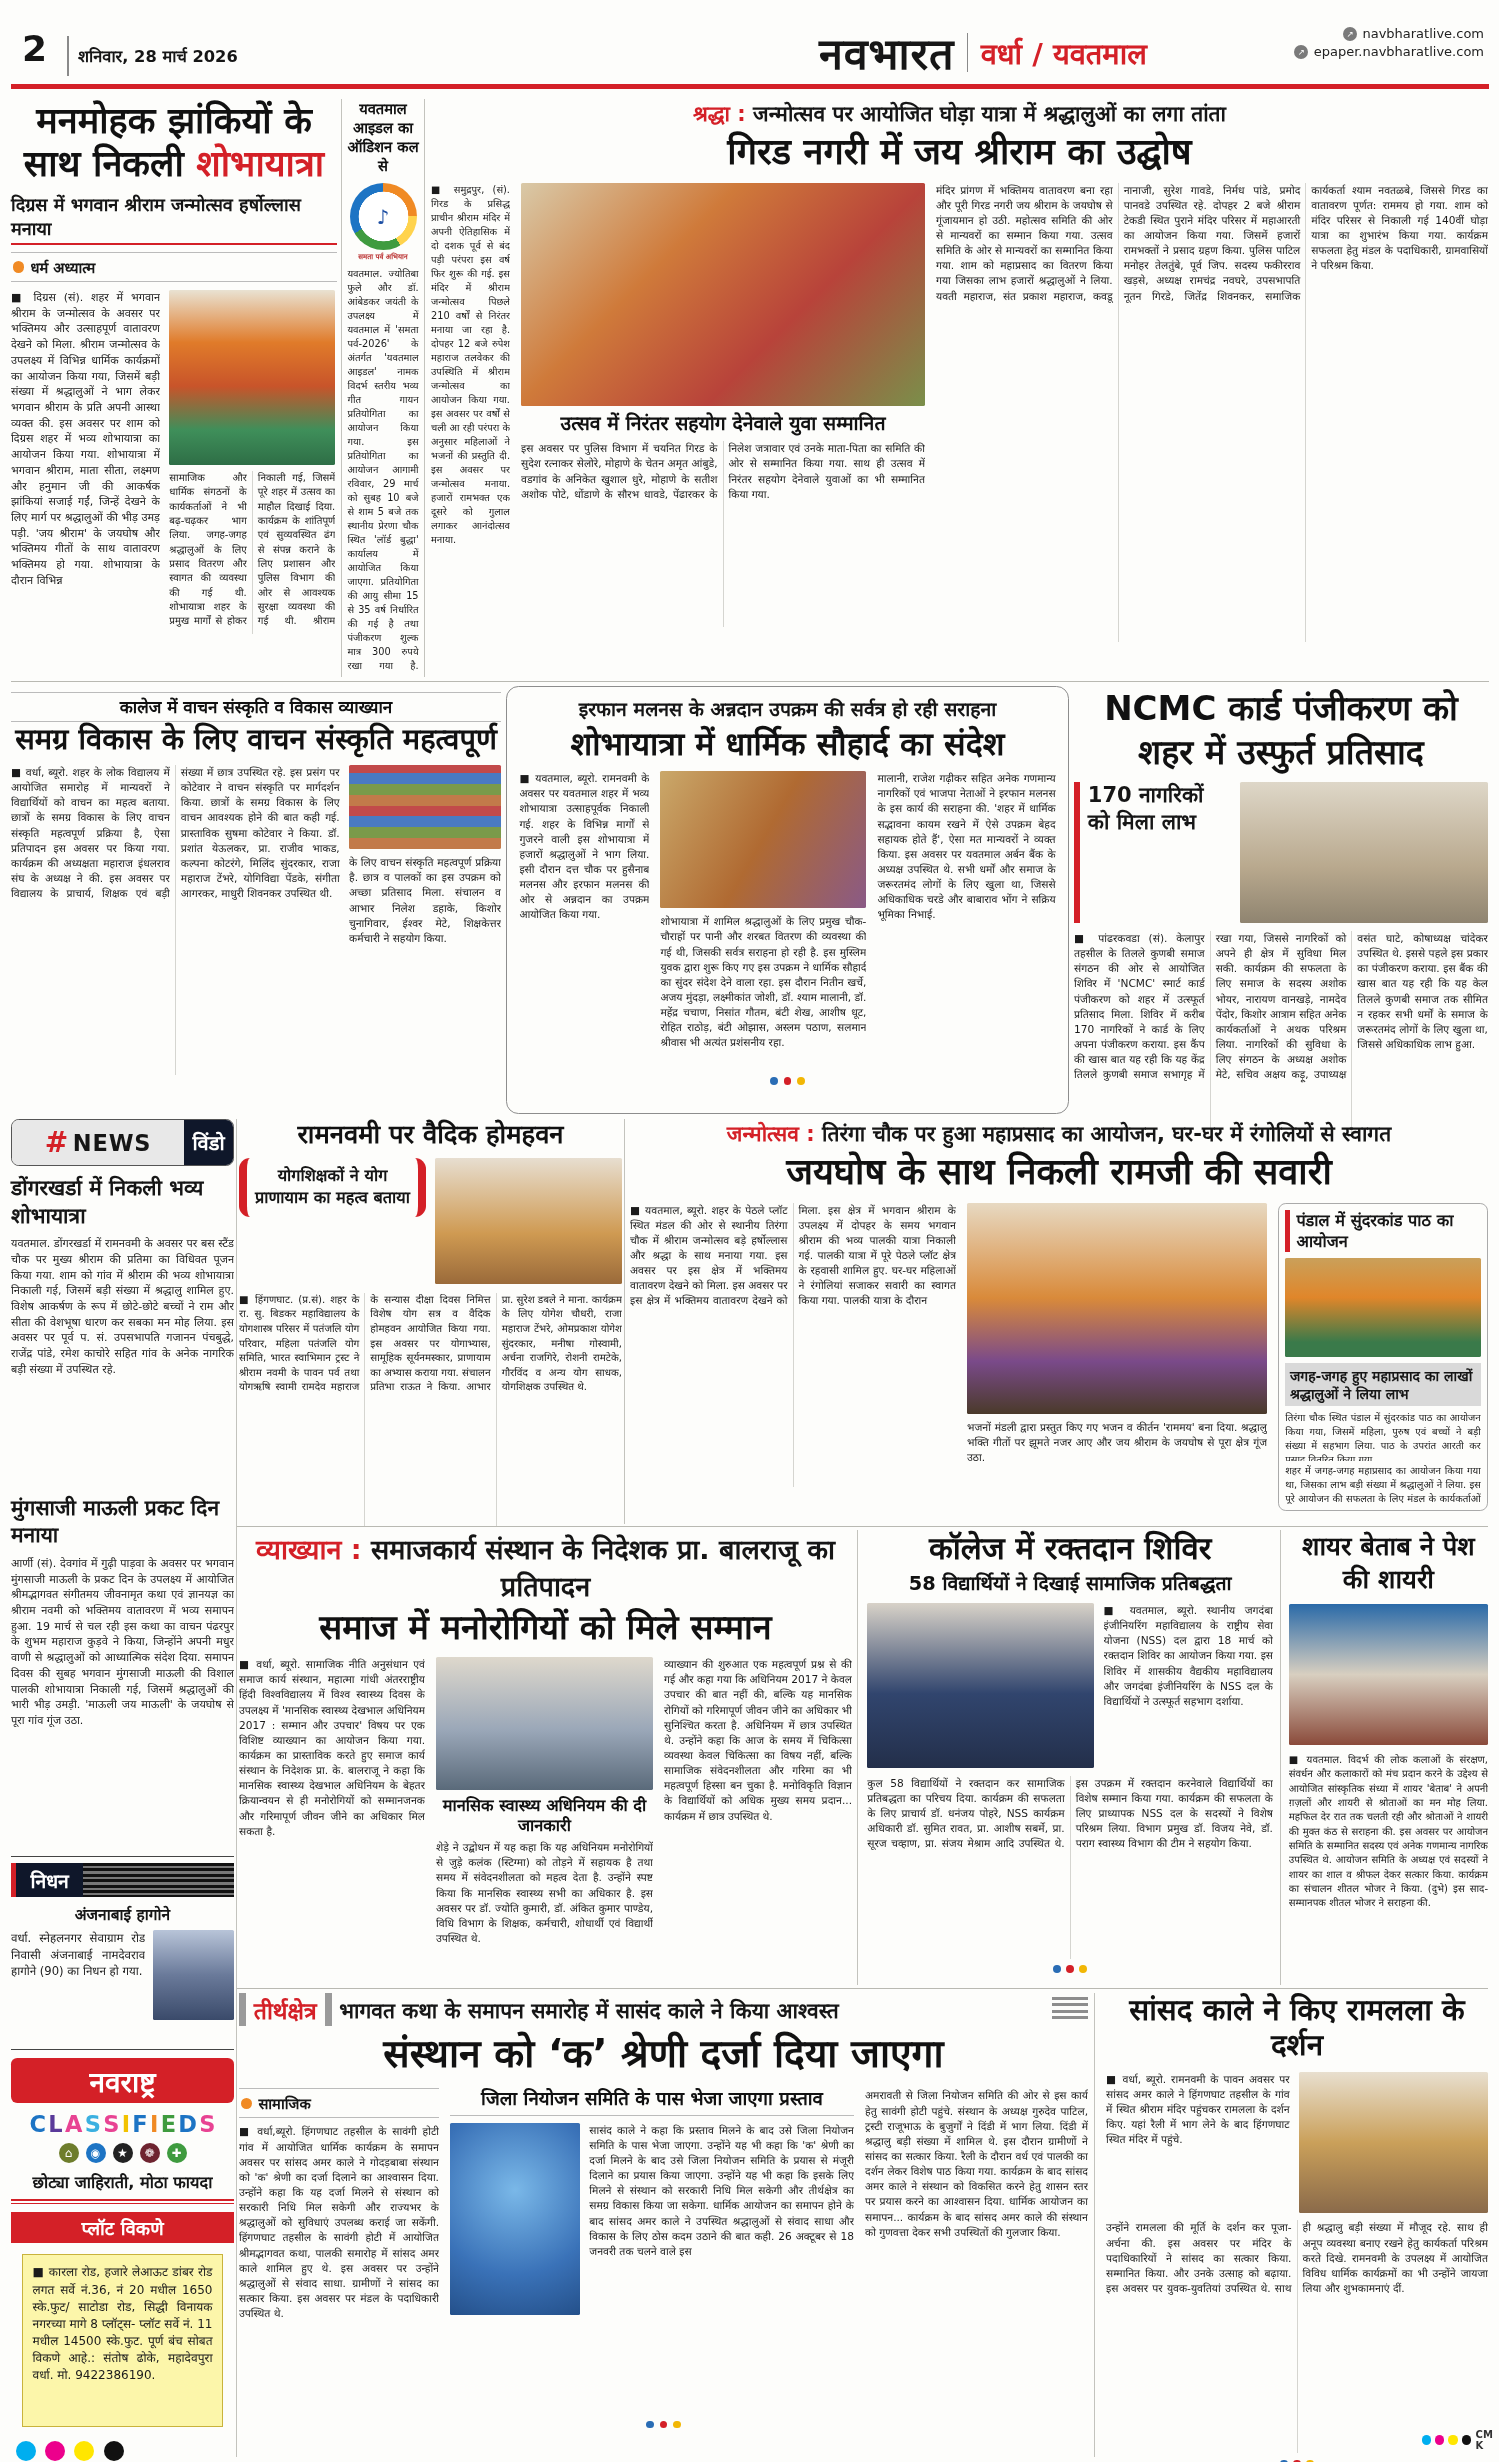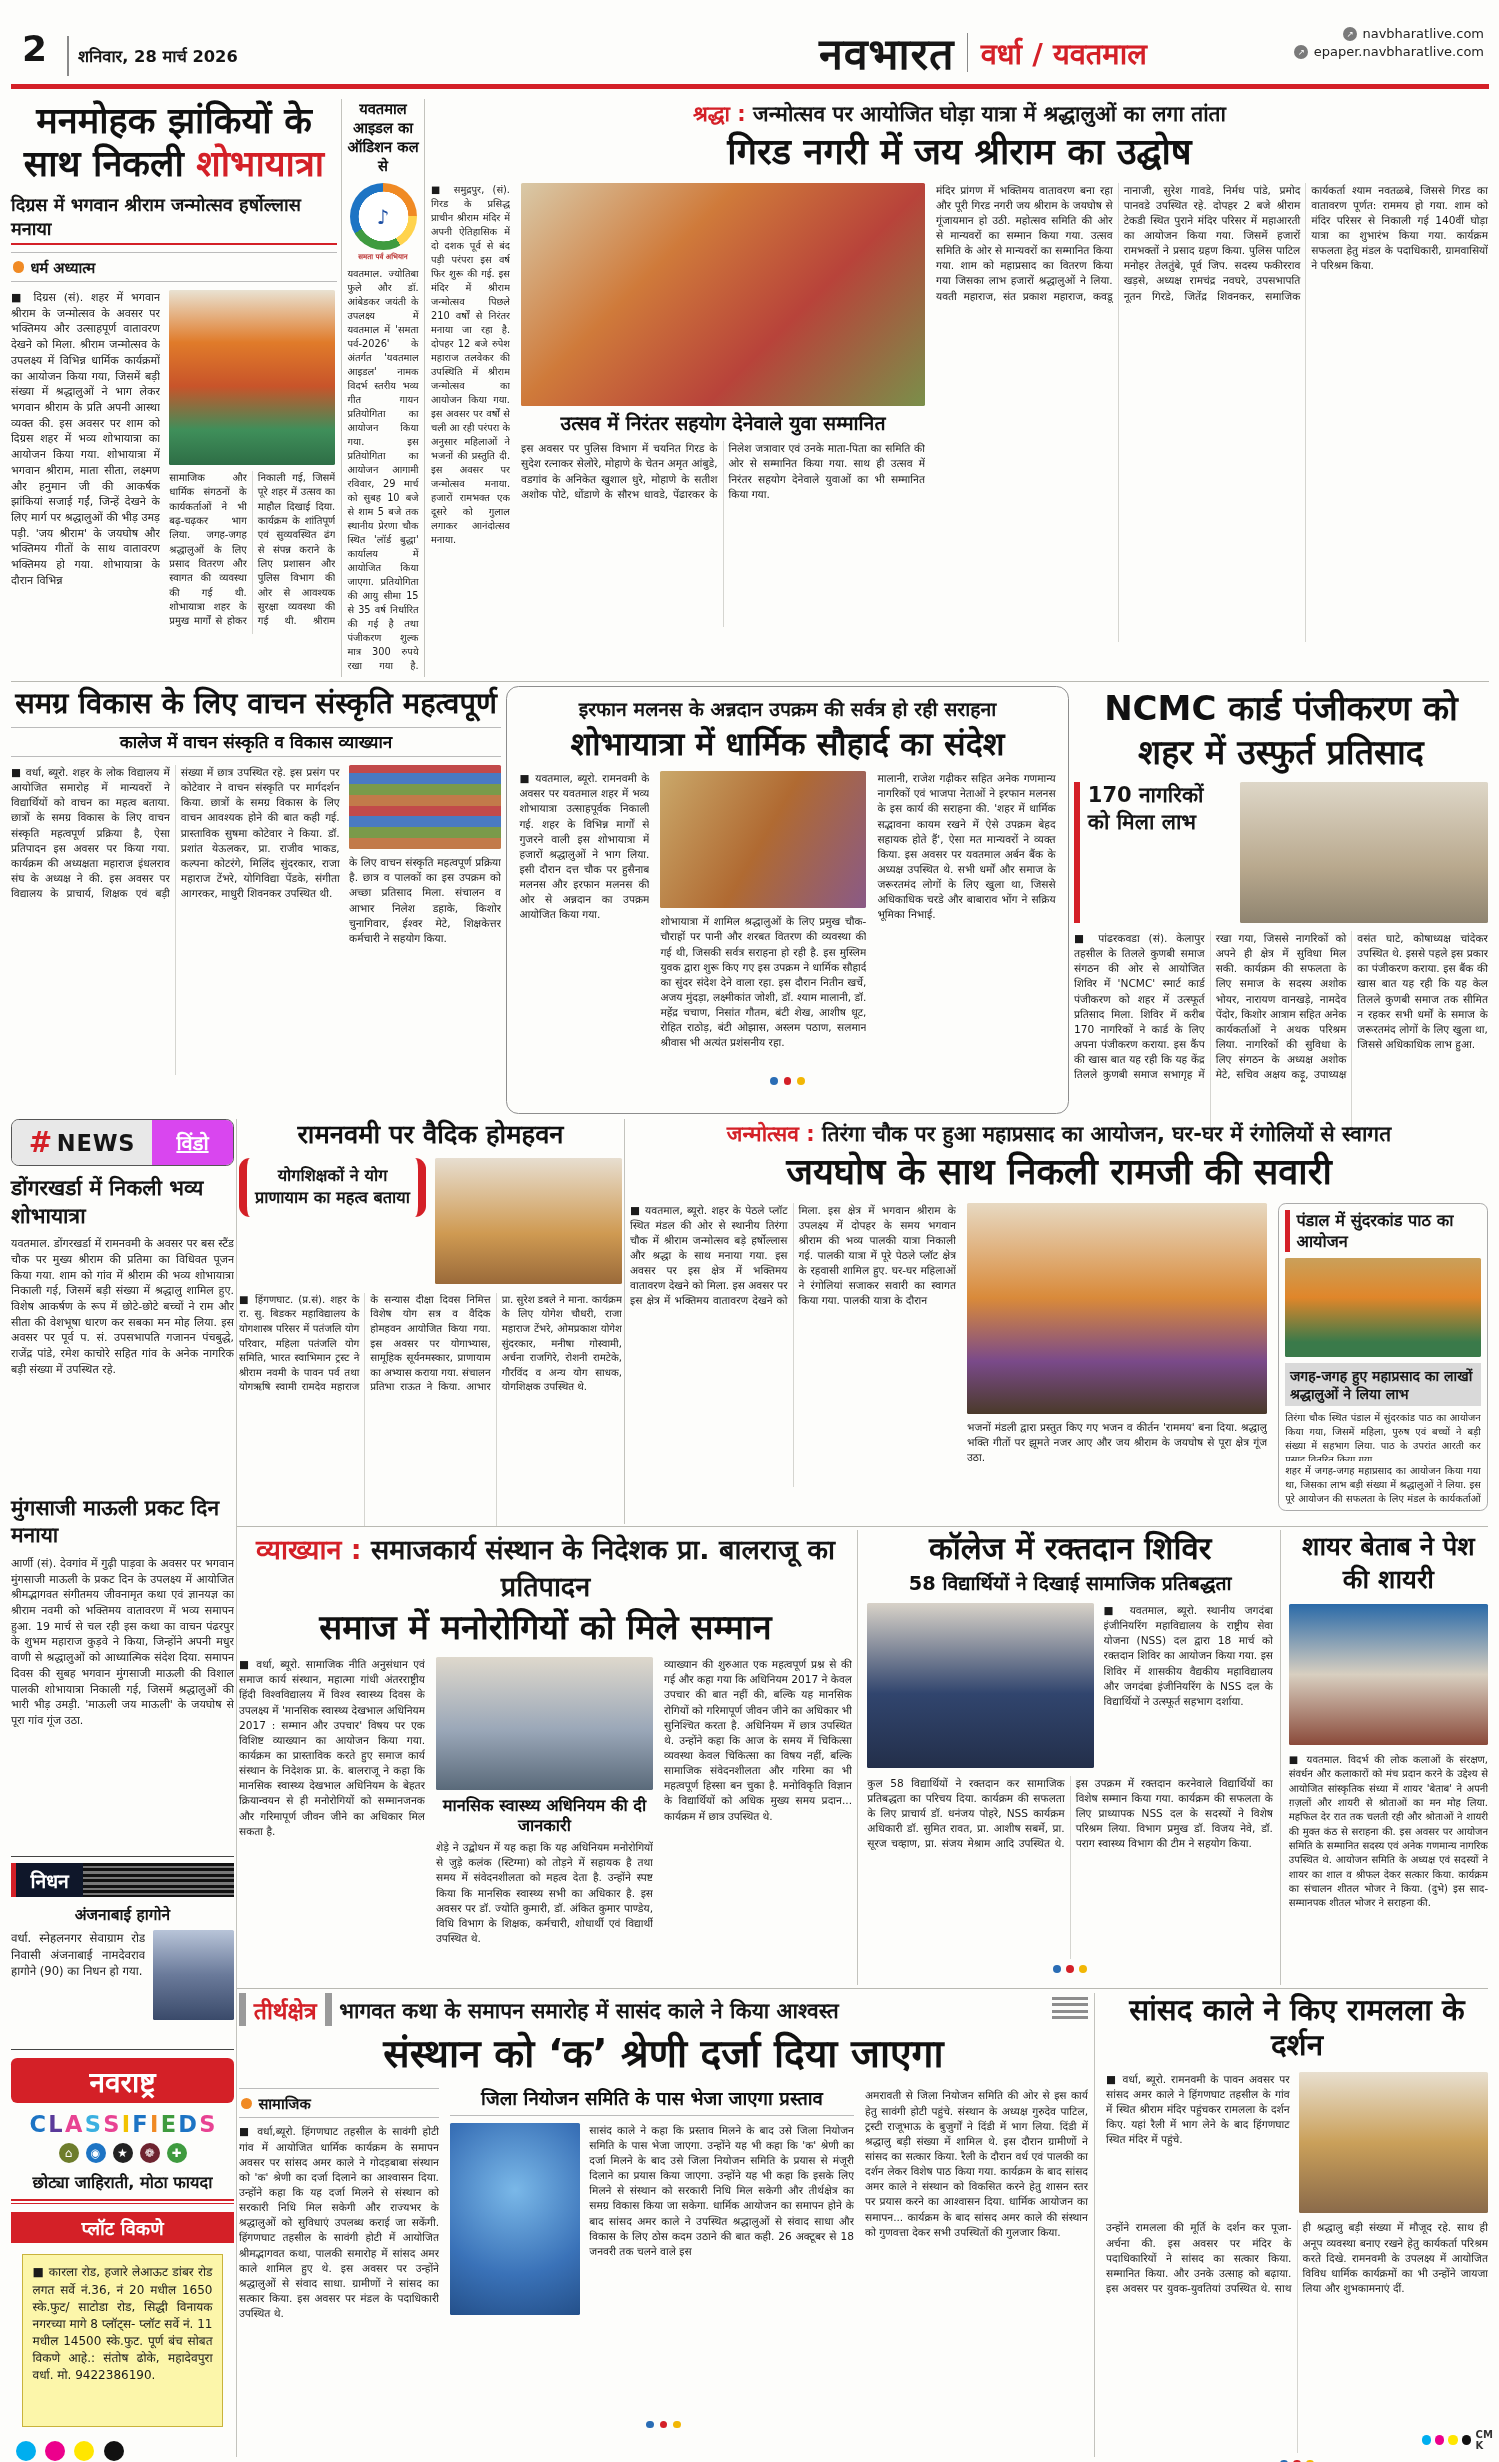--- a/index.html
+++ b/index.html
@@ -95,22 +95,22 @@
       <div class="hl" style="font-size:19.4px;margin-top:6.2px;">उत्सव में निरंतर सहयोग देनेवाले युवा सम्मानित</div>
       <div class="body cols2" style="margin-top:6.2px;height:186px;">इस अवसर पर पुलिस विभाग में चयनित गिरड के सुदेश रत्नाकर सेलोरे, मोहाणे के चेतन अमृत आंबुडे, वडगांव के अनिकेत खुशाल धुरे, मोहाणे के सतीश अशोक पोटे, धोंडाणे के सौरभ धावडे, पेंढारकर के निलेश जत्रावार एवं उनके माता-पिता का समिति की ओर से सम्मानित किया गया. साथ ही उत्सव में निरंतर सहयोग देनेवाले युवाओं का भी सम्मानित किया गया.</div>
     </div>
     <div class="body cols3" style="flex:1;height:459px;">मंदिर प्रांगण में भक्तिमय वातावरण बना रहा और पूरी गिरड नगरी जय श्रीराम के जयघोष से गूंजायमान हो उठी. महोत्सव समिति की ओर से मान्यवरों का सम्मान किया गया. उत्सव समिति के ओर से मान्यवरों का सम्मानित किया गया. शाम को महाप्रसाद का वितरण किया गया जिसका लाभ हजारों श्रद्धालुओं ने लिया. यवती महाराज, संत प्रकाश महाराज, कवडू नानाजी, सुरेश गावडे, निर्मध पांडे, प्रमोद पानवडे उपस्थित रहे. दोपहर 2 बजे श्रीराम टेकडी स्थित पुराने मंदिर परिसर में महाआरती का आयोजन किया गया. जिसमें हजारों रामभक्तों ने प्रसाद ग्रहण किया. पुलिस पाटिल मनोहर तेलतुंबे, पूर्व जिप. सदस्य फकीरराव खड़से, अध्यक्ष रामचंद्र नवघरे, उपसभापति नूतन गिरडे, जितेंद्र शिवनकर, समाजिक कार्यकर्ता श्याम नवतळबे, जिससे गिरड का वातावरण पूर्णत: राममय हो गया. शाम को मंदिर परिसर से निकाली गई 140वीं घोड़ा यात्रा का शुभारंभ किया गया. कार्यक्रम सफलता हेतु मंडल के पदाधिकारी, ग्रामवासियों ने परिश्रम किया.</div>
   </div>
 </div>
 
 <div class="hline" style="left:11px;top:681px;width:1478px;"></div>
 
 <div class="abs" style="left:11px;top:686px;width:490px;height:425px;">
+  <div class="hl" style="font-size:17px;margin-top:6.2px;border-top:0.8px solid #bbb;border-bottom:0.8px solid #bbb;padding:3.9px 0;">कालेज में वाचन संस्कृति व विकास व्याख्यान</div>
   <div class="hl" style="font-size:29px;">समग्र विकास के लिए वाचन संस्कृति महत्वपूर्ण</div>
-  <div class="hl" style="font-size:17px;margin-top:6.2px;border-top:0.8px solid #bbb;border-bottom:0.8px solid #bbb;padding:3.9px 0;">कालेज में वाचन संस्कृति व विकास व्याख्यान</div>
   <div style="display:flex;gap:9.3px;margin-top:7.8px;">
     <div class="body cols2" style="flex:1;height:310px;">■ वर्धा, ब्यूरो. शहर के लोक विद्यालय में आयोजित समारोह में मान्यवरों ने विद्यार्थियों को वाचन का महत्व बताया. छात्रों के समग्र विकास के लिए वाचन संस्कृति महत्वपूर्ण प्रक्रिया है, ऐसा प्रतिपादन इस अवसर पर किया गया. कार्यक्रम की अध्यक्षता महाराज इंधलराव संघ के अध्यक्ष ने की. इस अवसर पर विद्यालय के प्राचार्य, शिक्षक एवं बड़ी संख्या में छात्र उपस्थित रहे. इस प्रसंग पर कोटेवार ने वाचन संस्कृति पर मार्गदर्शन किया. छात्रों के समग्र विकास के लिए वाचन आवश्यक होने की बात कही गई. प्रास्ताविक सुषमा कोटेवार ने किया. डॉ. प्रशांत येऊलकर, प्रा. राजीव भाकड, कल्पना कोटरंगे, मिलिंद सुंदरकार, राजा महाराज टेंभरे, योगिविद्या पेंडके, संगीता आगरकर, माधुरी शिवनकर उपस्थित थी.</div>
     <div style="width:152px;">
       <div class="photo" style="width:152px;height:84px;background:repeating-linear-gradient(0deg,#c27a4a 0 11px,#7a9a4a 11px 22px,#4a7ac2 22px 33px,#c24a4a 33px 43px);"></div>
       <div class="body" style="margin-top:6.2px;height:220px;">के लिए वाचन संस्कृति महत्वपूर्ण प्रक्रिया है. छात्र व पालकों का इस उपक्रम को अच्छा प्रतिसाद मिला. संचालन व आभार निलेश डहाके, किशोर चुनागिवार, ईश्वर मेटे, शिक्षकेत्तर कर्मचारी ने सहयोग किया.</div>
     </div>
   </div>
 </div>
 
 <div class="abs" style="left:506px;top:686px;width:563px;height:428px;border:1.6px solid #8d8d8d;border-radius:12.4px;padding:7.8px 12.4px;box-sizing:border-box;background:#fdfdfb;">
@@ -144,21 +144,21 @@
 <div class="vline" style="left:624px;top:1119px;height:405px;"></div>
 <div class="hline" style="left:237px;top:1526px;width:1251px;"></div>
 <div class="hline" style="left:237px;top:1988px;width:1251px;"></div>
 
 <div class="abs" style="left:11px;top:1119px;width:223px;height:733px;">
   <div style="display:flex;height:45px;border:1.6px solid #555;border-radius:7.8px;overflow:hidden;">
     <div style="flex:1;background:#e8e8e8;display:flex;align-items:center;justify-content:center;gap:4.7px;">
       <span style="color:#d42027;font-size:28px;font-weight:bold;">#</span>
       <span style="font-size:22.5px;font-weight:bold;letter-spacing:0.8px;">NEWS</span>
     </div>
-    <div style="width:81px;background:#d946ef;color:#fff;display:flex;align-items:center;justify-content:center;font-size:20px;font-weight:bold;text-decoration:underline;">विंडो</div>
+    <div style="width:49px;background:#0f172a;color:#fff;display:flex;align-items:center;justify-content:center;font-size:20px;font-weight:bold;">विंडो</div>
   </div>
   <div style="font-size:21px;font-weight:bold;line-height:1.3;margin-top:9.3px;">डोंगरखर्डा में निकली भव्य शोभायात्रा</div>
   <div class="body" style="margin-top:6.2px;height:248px;font-size:11px;">यवतमाल. डोंगरखर्डा में रामनवमी के अवसर पर बस स्टैंड चौक पर मुख्य श्रीराम की प्रतिमा का विधिवत पूजन किया गया. शाम को गांव में श्रीराम की भव्य शोभायात्रा निकाली गई, जिसमें बड़ी संख्या में श्रद्धालु शामिल हुए. विशेष आकर्षण के रूप में छोटे-छोटे बच्चों ने राम और सीता की वेशभूषा धारण कर सबका मन मोह लिया. इस अवसर पर पूर्व प. सं. उपसभापति गजानन पंचबुद्धे, राजेंद्र पांडे, रमेश काचोरे सहित गांव के अनेक नागरिक बड़ी संख्या में उपस्थित रहे.</div>
   <div style="font-size:21px;font-weight:bold;line-height:1.3;margin-top:11px;">मुंगसाजी माऊली प्रकट दिन मनाया</div>
   <div class="body" style="margin-top:6.2px;height:326px;font-size:11px;">आर्णी (सं). देवगांव में गुढ़ी पाड़वा के अवसर पर भगवान मुंगसाजी माऊली के प्रकट दिन के उपलक्ष्य में आयोजित श्रीमद्भागवत संगीतमय जीवनामृत कथा एवं ज्ञानयज्ञ का श्रीराम नवमी को भक्तिमय वातावरण में भव्य समापन हुआ. 19 मार्च से चल रही इस कथा का वाचन पंढरपुर के शुभम महाराज कुड़वे ने किया, जिन्होंने अपनी मधुर वाणी से श्रद्धालुओं को आध्यात्मिक संदेश दिया. समापन दिवस की सुबह भगवान मुंगसाजी माऊली की विशाल पालकी शोभायात्रा निकाली गई, जिसमें श्रद्धालुओं की भारी भीड़ उमड़ी. 'माऊली जय माऊली' के जयघोष से पूरा गांव गूंज उठा.</div>
 </div>
 
 <div class="abs" style="left:239px;top:1119px;width:383px;height:405px;">
   <div class="hl" style="font-size:25.6px;">रामनवमी पर वैदिक होमहवन</div>
   <div style="display:flex;gap:9.3px;margin-top:7.8px;align-items:flex-start;">

